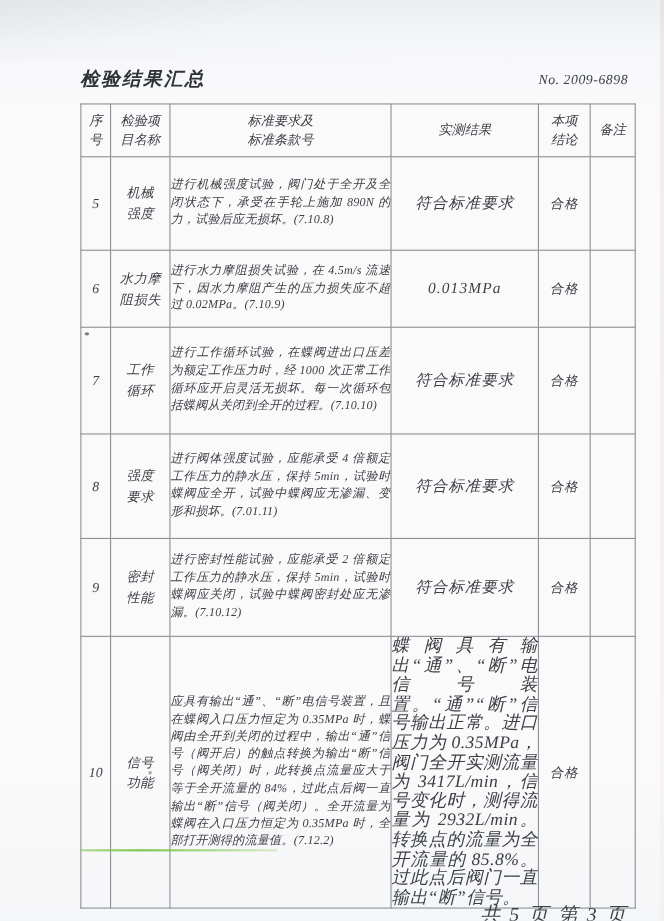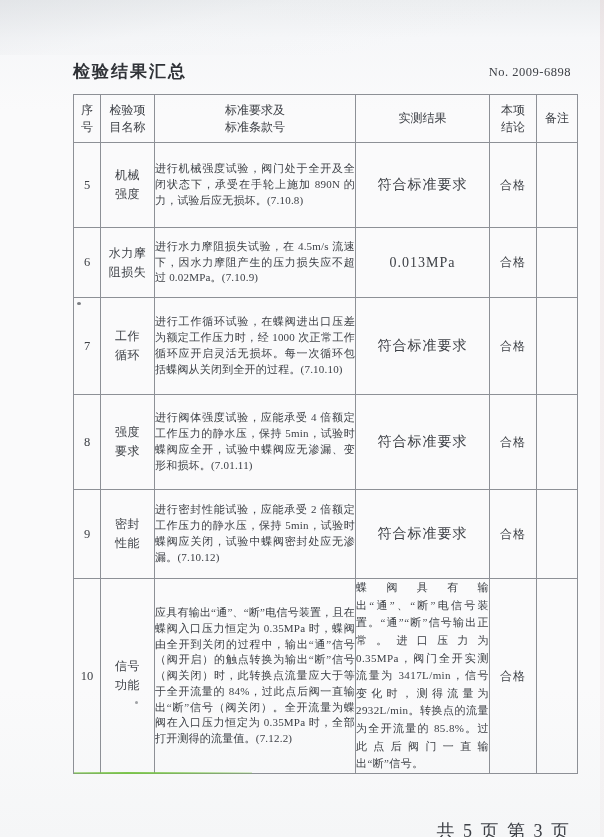--- a/index.html
+++ b/index.html
@@ -5,20 +5,21 @@
   html, body {
     margin: 0; padding: 0;
     width: 604px; height: 837px;
     font-family: "Liberation Serif", "DejaVu Serif", serif;
   }
   body { position: relative; overflow: hidden; background: #f2f3f4; }
 
   .page {
     position: absolute; inset: 0;
     background: linear-gradient(180deg, #eceef0 0px, #f6f7f9 38px, #fafafb 110px, #fafafb 690px, #f5f6f7 100%);
+    font-style: italic;
   }
   .top-shade {
     position: absolute; left: 0; top: 0; width: 100%; height: 55px;
     background: linear-gradient(168deg, rgba(215,218,222,0.45) 0%, rgba(235,237,239,0.2) 35%, rgba(250,250,251,0) 70%);
     pointer-events: none;
   }
   .edge-right {
     position: absolute; right: 0; top: 0; width: 4px; height: 100%;
     background: linear-gradient(180deg, rgba(222,198,198,0.30), rgba(226,206,206,0.12));
     pointer-events: none;
@@ -61,21 +62,21 @@
   td.c-item {
     text-align: center; font-size: 12px; line-height: 1.55;
     white-space: pre-line; letter-spacing: 0.5px;
   }
   td.c-req {
     font-size: 11px; line-height: 15.8px; text-align: justify;
     padding: 3px 6px 3px 8px; letter-spacing: 0.2px; margin-top: 20px;
   }
   td.c-res-center { text-align: center; font-size: 14px; letter-spacing: 1px; }
   td.c-res-long {
-    font-size: 11px; line-height: 17.6px; text-align: justify;
+    font-size: 16px; line-height: 17.6px; text-align: justify;
     padding: 4px 6px; letter-spacing: 0.4px;
   }
   td.c-con { text-align: center; font-size: 12px; letter-spacing: 1px; }
   td.c-rem { text-align: center; font-size: 12px; }
 
   .footer-pages {
     position: absolute; right: 33px; top: 819px;
     font-size: 18px; color: #3d4046; letter-spacing: 2px;
   }
 

